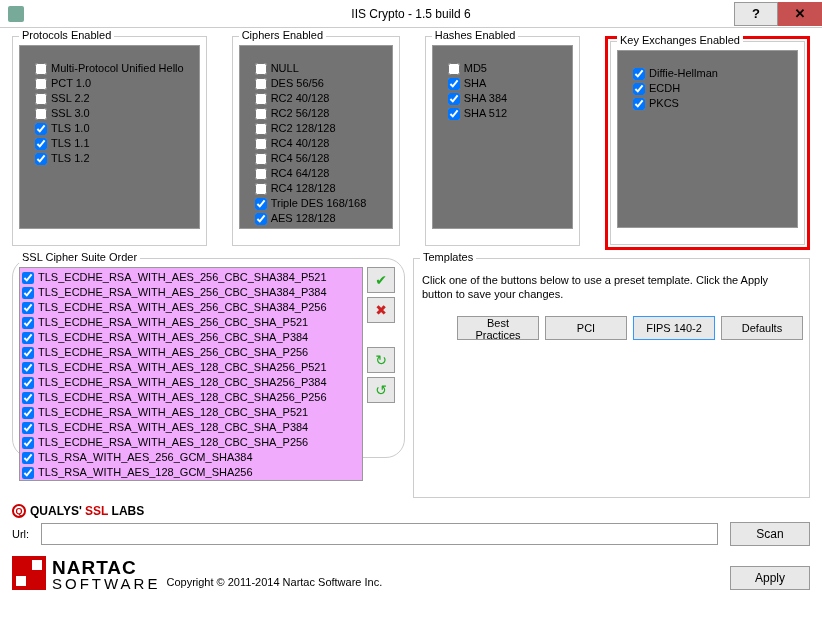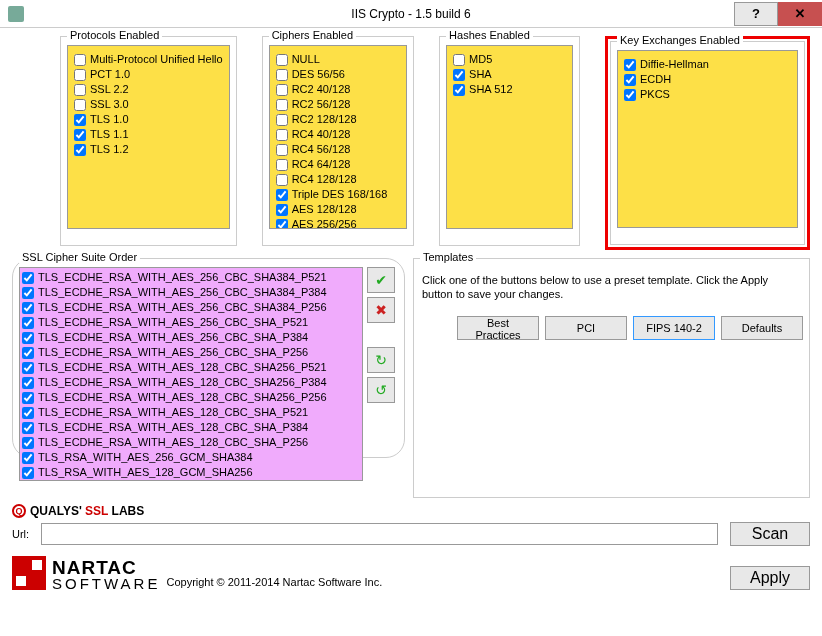--- a/index.html
+++ b/index.html
@@ -5,29 +5,29 @@
 * { box-sizing: border-box; margin: 0; padding: 0; }
 body { font-family: "Segoe UI", Tahoma, sans-serif; font-size: 11px; background: #fff; width: 822px; height: 636px; overflow: hidden; position: relative; }
 .titlebar { height: 28px; background: #fff; border-bottom: 1px solid #ccc; display: flex; align-items: center; position: relative; }
 .titlebar-icon { width: 16px; height: 16px; margin-left: 8px; background: #7a9; border-radius: 2px; }
 .titlebar-title { position: absolute; left: 50%; transform: translateX(-50%); font-size: 12px; }
 .titlebar-buttons { margin-left: auto; display: flex; }
 .tb-btn { width: 44px; height: 24px; display: flex; align-items: center; justify-content: center; font-size: 13px; font-weight: bold; }
 .tb-help { background: #e8e8e8; border: 1px solid #999; }
 .tb-close { background: #c75050; color: #000; }
 .content { padding: 8px 12px 8px 12px; }
-.top-row { display: flex; gap: 25px; margin-bottom: 8px; margin-left: 48px; }
+.top-row { display: flex; gap: 25px; margin-bottom: 8px; }
 .groupbox { border: 1px solid #ccc; padding: 8px 6px 6px 6px; position: relative; background: #fff; }
 .groupbox-title { position: absolute; top: -8px; left: 6px; background: #fff; padding: 0 3px; font-size: 11px; }
 .gb-protocols { width: 195px; height: 210px; }
 .gb-ciphers { width: 195px; height: 210px; }
 .gb-hashes { width: 180px; height: 210px; }
 .gb-kex { width: 195px; height: 210px; }
 .kex-wrap { border: 3px solid #e00; padding: 2px; }
-.checklist { border: 1px solid #999; height: 184px; overflow: hidden; background: #fde047; padding: 6px; }
+.checklist { border: 1px solid #999; height: 184px; overflow: hidden; background: #737373; padding: 15px; }
 .check-item { display: flex; align-items: center; height: 15px; line-height: 15px; white-space: nowrap; }
 .check-item input { margin-right: 4px; width: 12px; height: 12px; }
 .mid-row { display: flex; gap: 8px; margin-bottom: 6px; }
 .gb-suite { width: 400px; height: 200px; border-radius: 19px; }
 .suite-list { border: 1px solid #999; height: 214px; overflow-y: scroll; background: #f0abfc; padding: 2px; font-size: 11px; width: 344px; display: inline-block; vertical-align: top; }
 .suite-btns { display: inline-block; vertical-align: top; margin-left: 4px; }
 .sq-btn { width: 28px; height: 26px; border: 1px solid #999; background: #e8e8e8; display: flex; align-items: center; justify-content: center; margin-bottom: 4px; font-size: 14px; }
 .sq-btn.green { color: #2a2; }
 .sq-btn.red { color: #c22; }
 .gb-templates { flex: 1; height: 240px; }
@@ -46,21 +46,21 @@
 .bottom-row { display: flex; align-items: flex-end; justify-content: space-between; }
 .nartac-logo { display: flex; align-items: flex-end; gap: 6px; }
 .nartac-sq { width: 34px; height: 34px; background: #c00; position: relative; }
 .nartac-sq::before, .nartac-sq::after { content:""; position:absolute; background:#fff; width:10px; height:10px; }
 .nartac-sq::before { top:4px; right:4px; }
 .nartac-sq::after { bottom:4px; left:4px; }
 .nartac-text { font-family: Arial, sans-serif; }
 .nartac-top { font-weight: 900; font-size: 19px; letter-spacing: 1px; line-height: 0.9; }
 .nartac-bot { font-weight: 300; font-size: 15px; letter-spacing: 3px; line-height: 0.9; }
 .copyright { font-size: 11px; margin-left: 6px; align-self: flex-end; padding-bottom: 2px; }
-.btn { height: 24px; min-width: 80px; border: 1px solid #999; background: #e8e8e8; font-size: 16px; }
+.btn { height: 24px; min-width: 80px; border: 1px solid #999; background: #e8e8e8; font-size: 12px; }
 </style>
 </head>
 <body>
 
 <div class="titlebar">
   <div class="titlebar-icon"></div>
   <div class="titlebar-title">IIS Crypto - 1.5 build 6</div>
   <div class="titlebar-buttons">
     <div class="tb-btn tb-help">?</div>
     <div class="tb-btn tb-close">✕</div>
@@ -158,20 +158,24 @@
     <div class="groupbox gb-hashes">
       <div class="groupbox-title">Hashes Enabled</div>
       <div class="checklist" id="list-hashes">
           <div class="check-item">
             <input type="checkbox" style="">
             <span>MD5</span>
           </div>
           <div class="check-item">
             <input type="checkbox" checked="" style="">
             <span>SHA</span>
+          </div>
+          <div class="check-item">
+            <input type="checkbox" checked="" style="">
+            <span>SHA 384</span>
           </div>
           <div class="check-item">
             <input type="checkbox" checked="" style="">
             <span>SHA 512</span>
           </div>
         </div>
     </div>
     <div class="kex-wrap">
       <div class="groupbox gb-kex" style="height:204px">
         <div class="groupbox-title">Key Exchanges Enabled</div>

